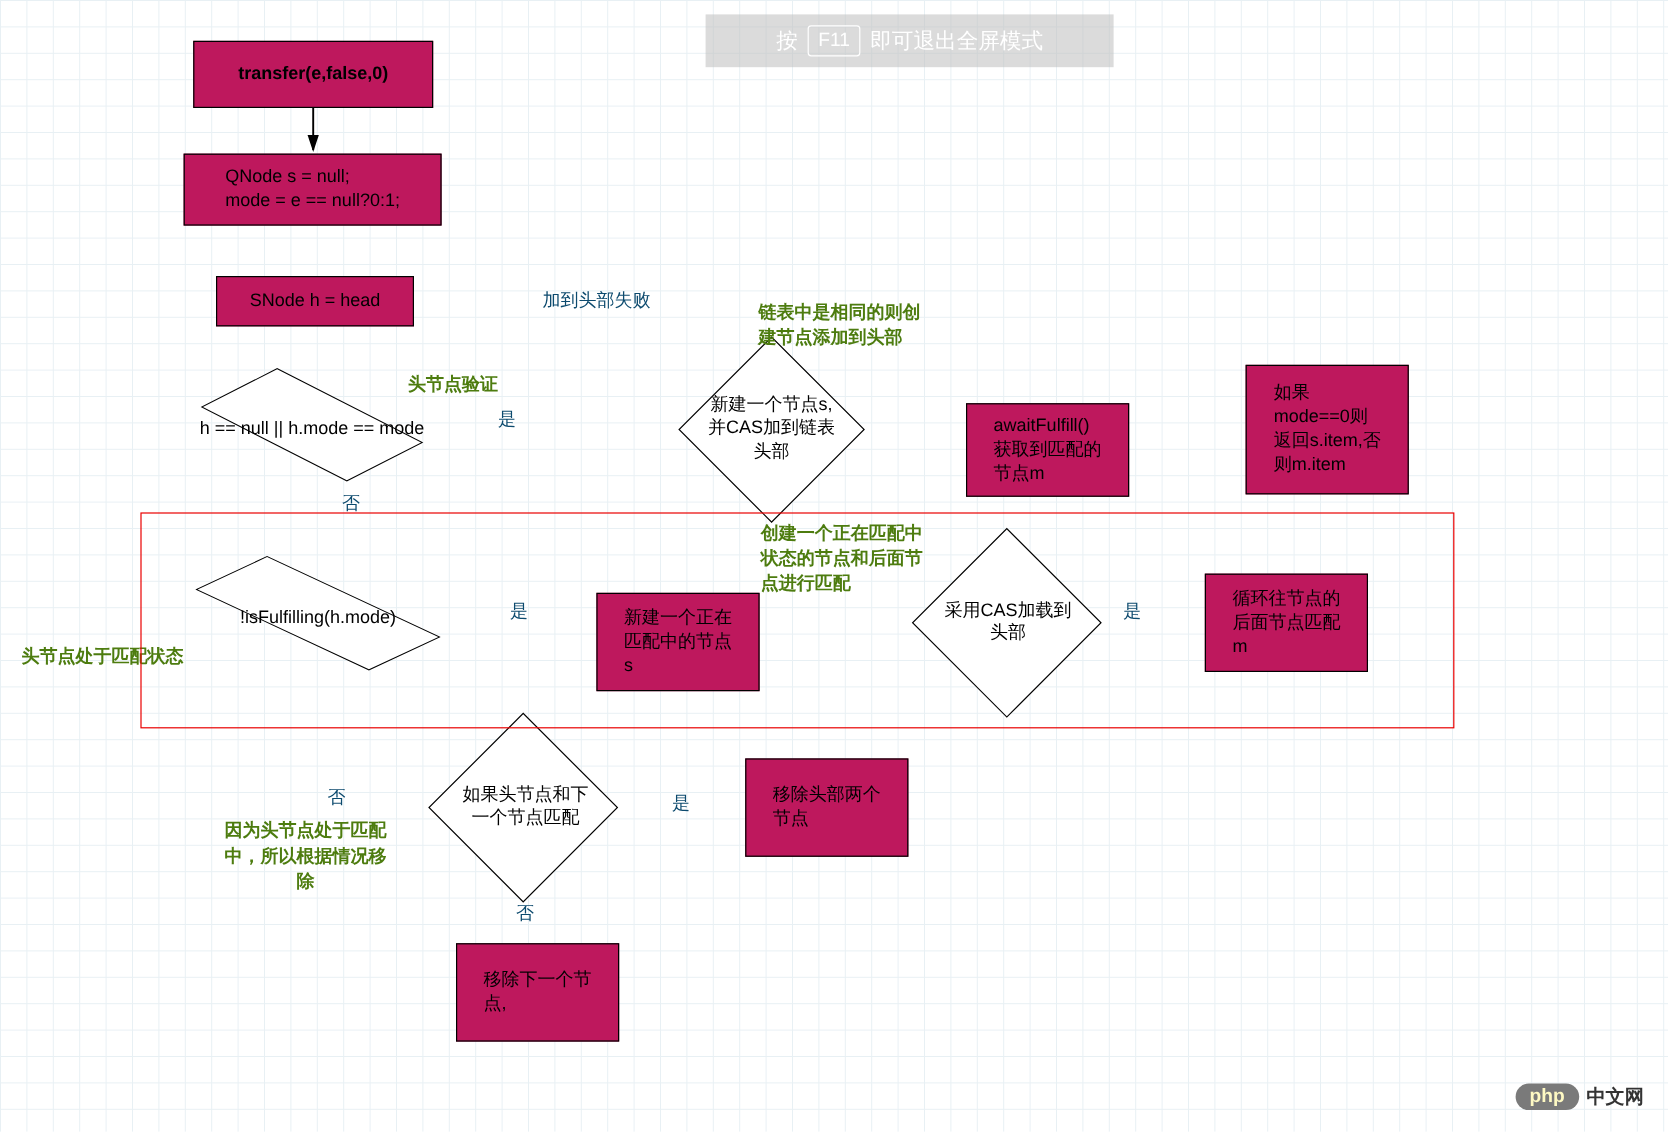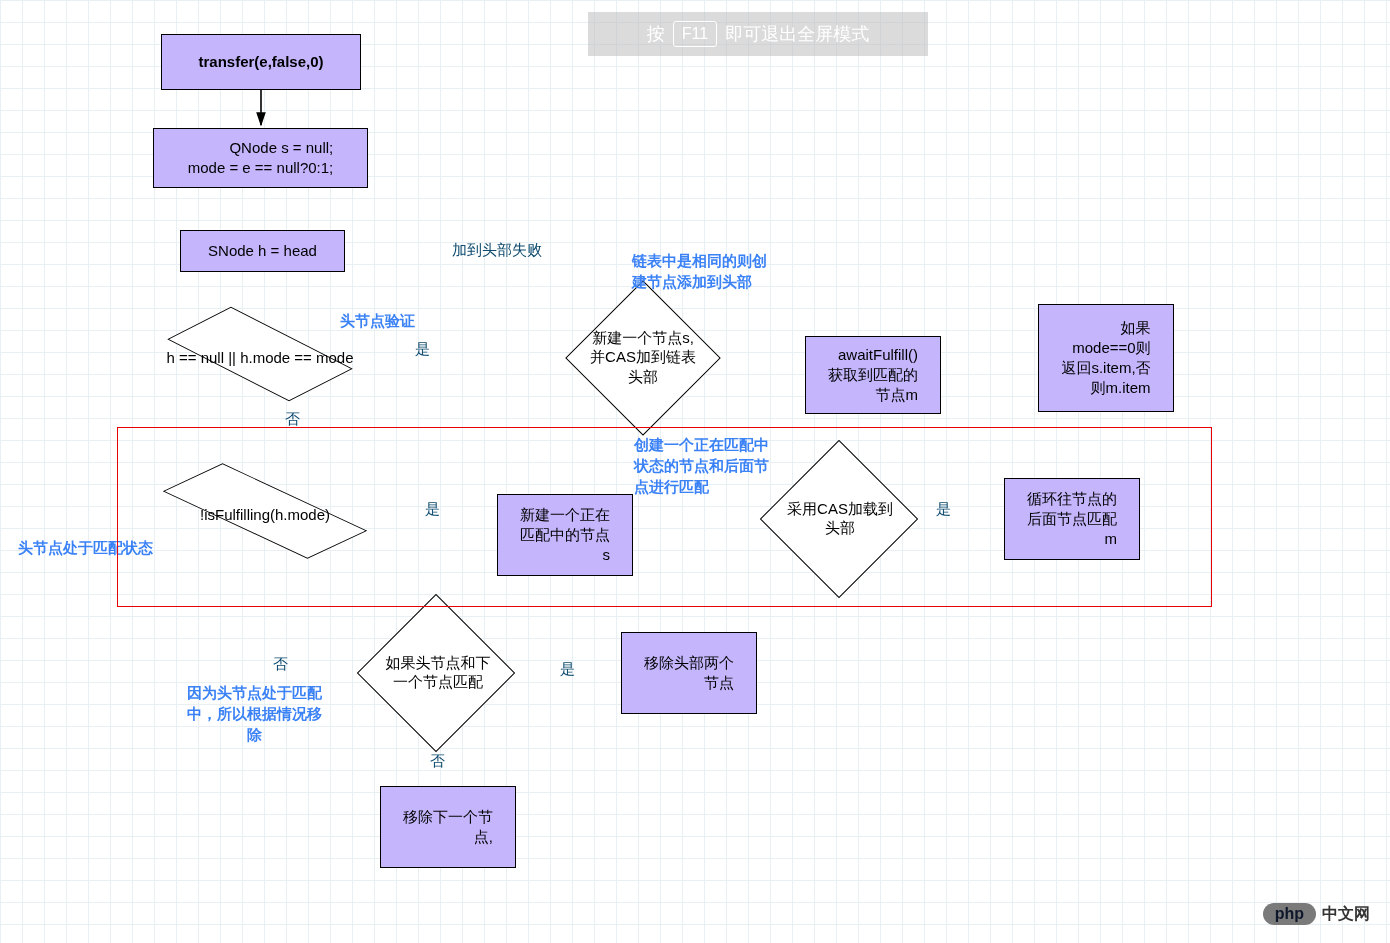--- a/index.html
+++ b/index.html
@@ -17,26 +17,26 @@
       inset: 0;
       background-image:
         linear-gradient(#e8f0f4 1px, transparent 1px),
         linear-gradient(90deg, #e8f0f4 1px, transparent 1px);
       background-size: 22px 22px;
       z-index: 0;
     }
     .canvas { position: absolute; inset: 0; z-index: 1; }
     .node {
       position: absolute;
-      background: #c4b5fd;
+      background: #be185d;
       border: 1.5px solid #000;
       display: flex;
       align-items: center;
       justify-content: center;
-      text-align: right;
+      text-align: left;
       font-size: 15px;
       line-height: 1.35;
       padding: 6px 10px;
     }
     .diamond {
       position: absolute;
       background: #fff;
       border: 1.5px solid #000;
       transform: rotate(45deg);
     }
@@ -45,21 +45,21 @@
       display: flex;
       align-items: center;
       justify-content: center;
       text-align: center;
       font-size: 15px;
       line-height: 1.3;
       pointer-events: none;
     }
     .anno {
       position: absolute;
-      color: #3b82f6;
+      color: #4d7c0f;
       font-weight: bold;
       font-size: 15px;
       line-height: 1.4;
       text-align: left;
     }
     .edge-label {
       position: absolute;
       font-size: 15px;
       color: #0c4a6e;
       background: transparent;
@@ -92,21 +92,21 @@
     
     .watermark {
       position: absolute;
       right: 20px; bottom: 18px;
       display: flex; align-items: center;
       gap: 6px; font-size: 16px; font-weight: bold;
       color: #333; z-index: 10;
     }
     .php-badge {
       background: #7a7a7a;
-      color: #0f172a;
+      color: #fef9c3;
       border-radius: 12px;
       padding: 2px 12px;
       font-size: 16px;
       font-weight: bold;
     }
     svg.lines { position:absolute; inset:0; z-index:2; }
   </style>
 </head>
 <body>
 

